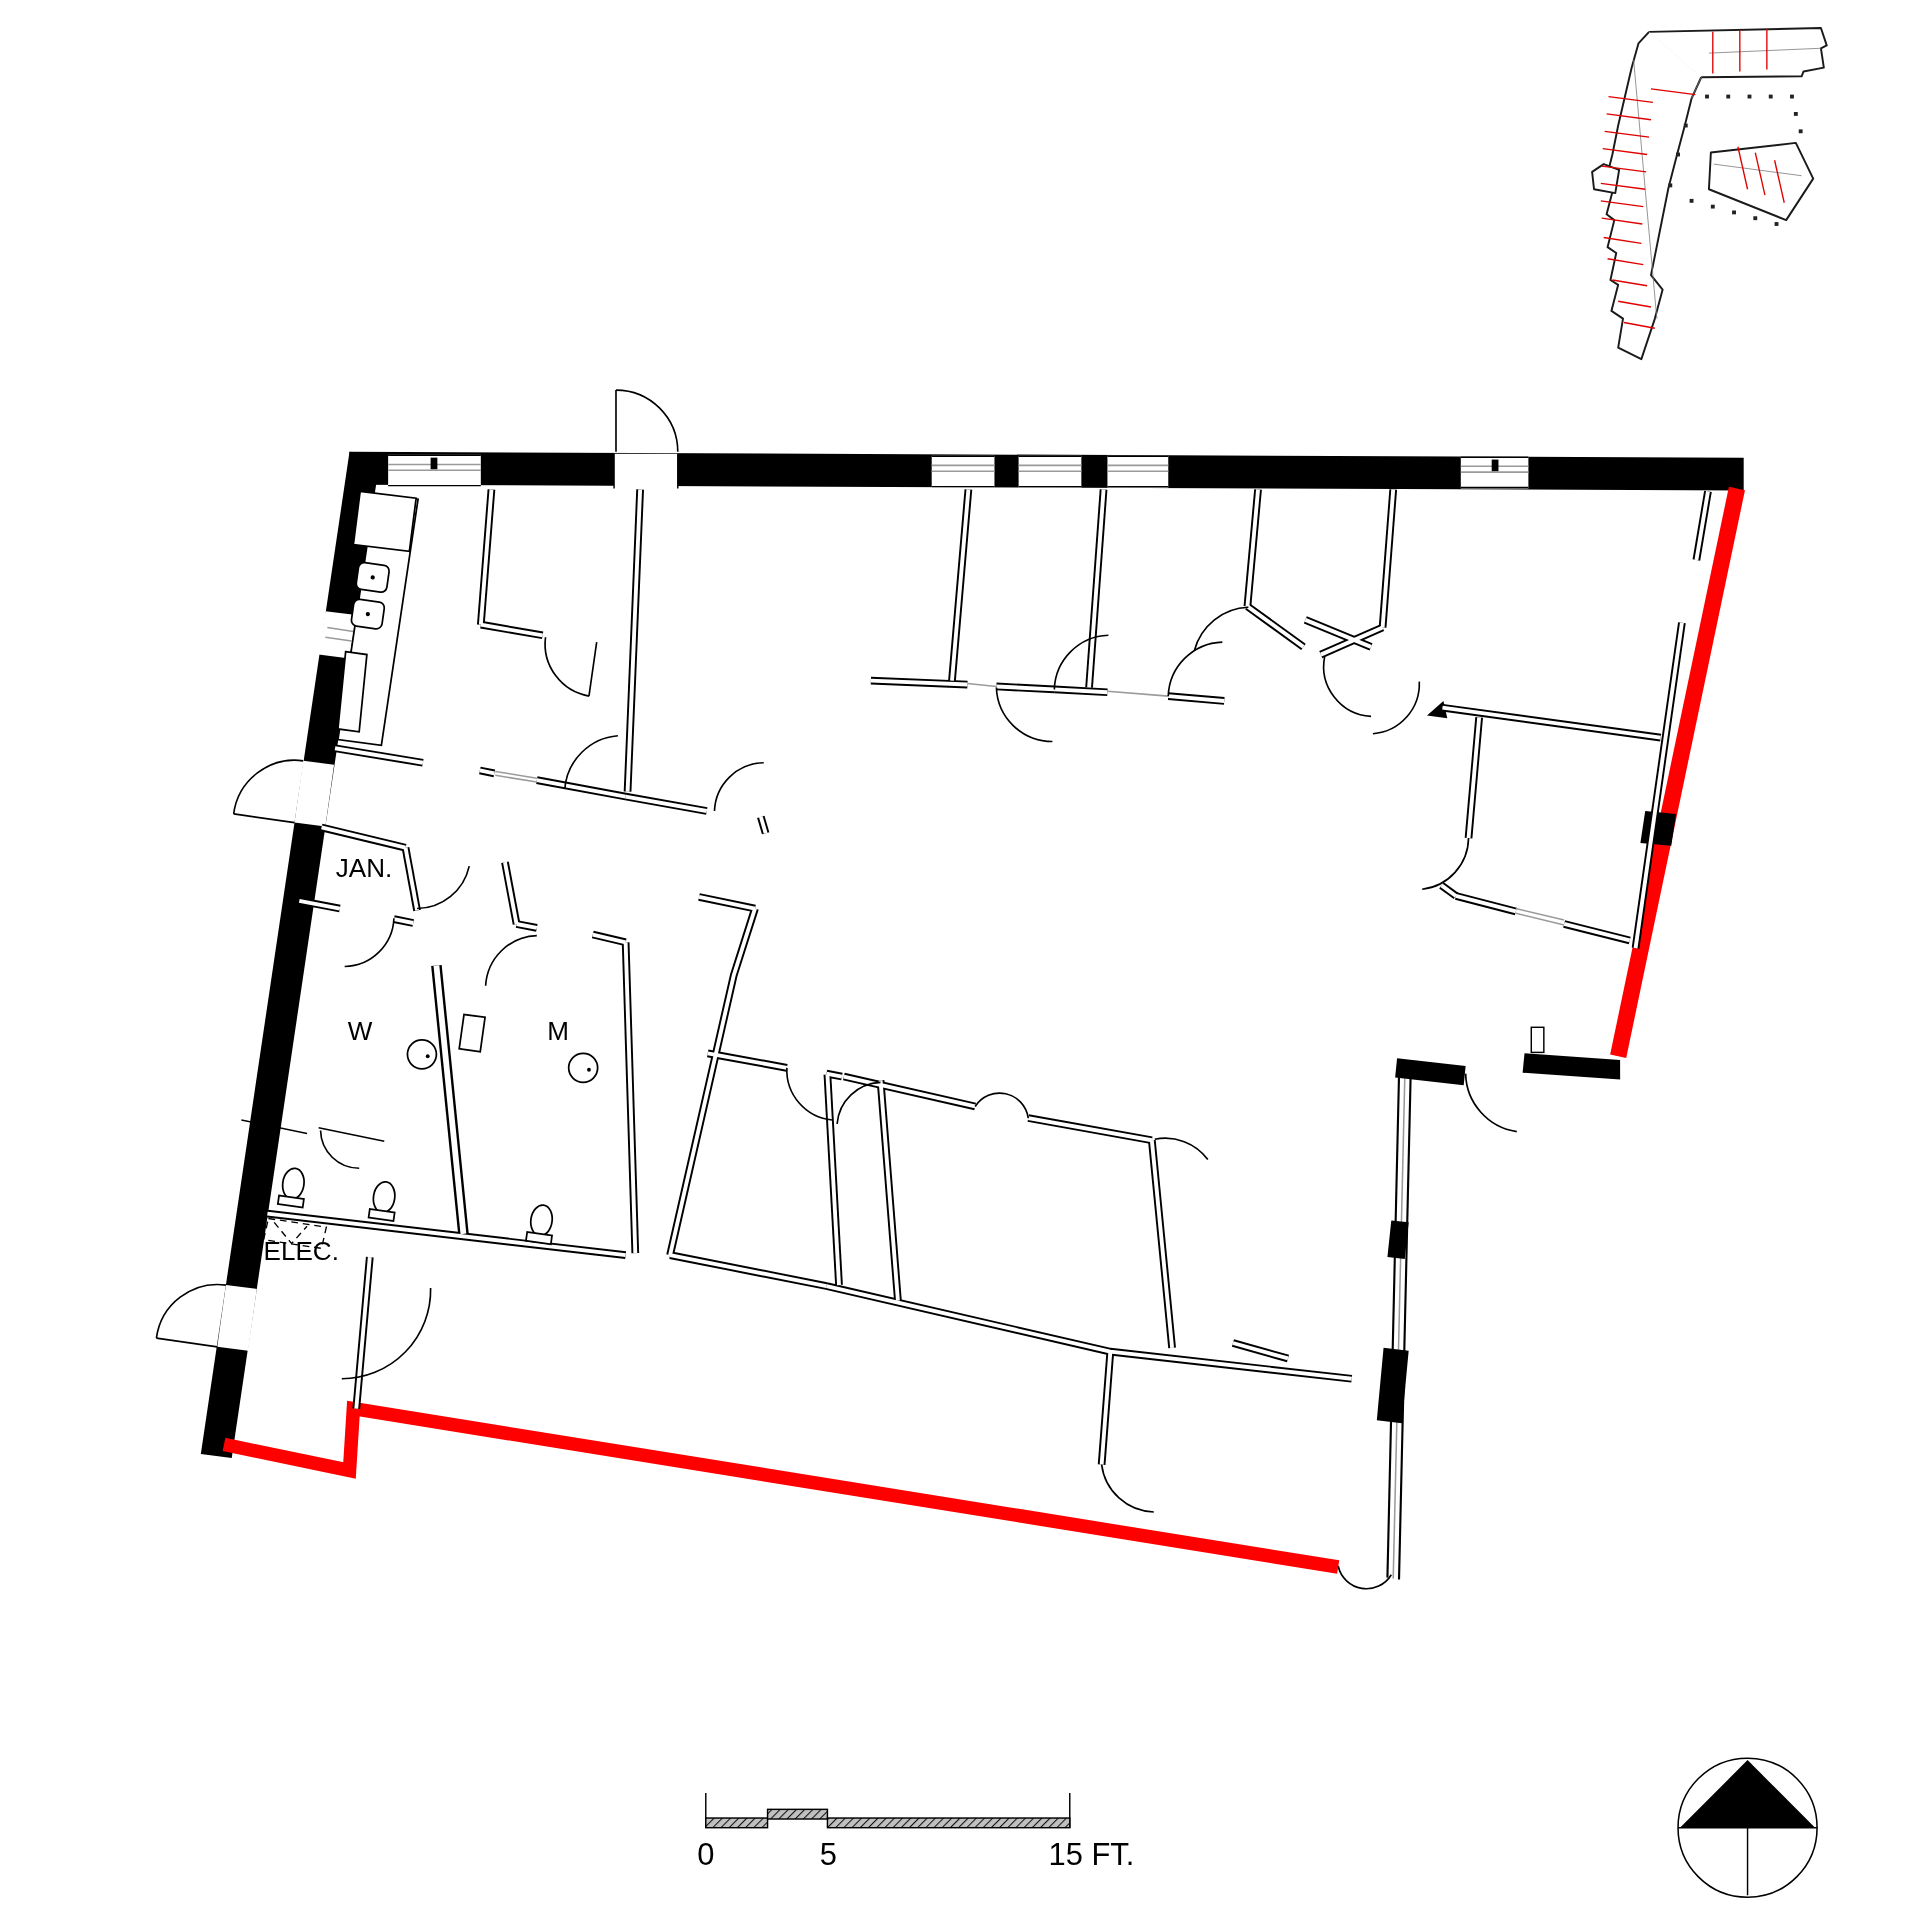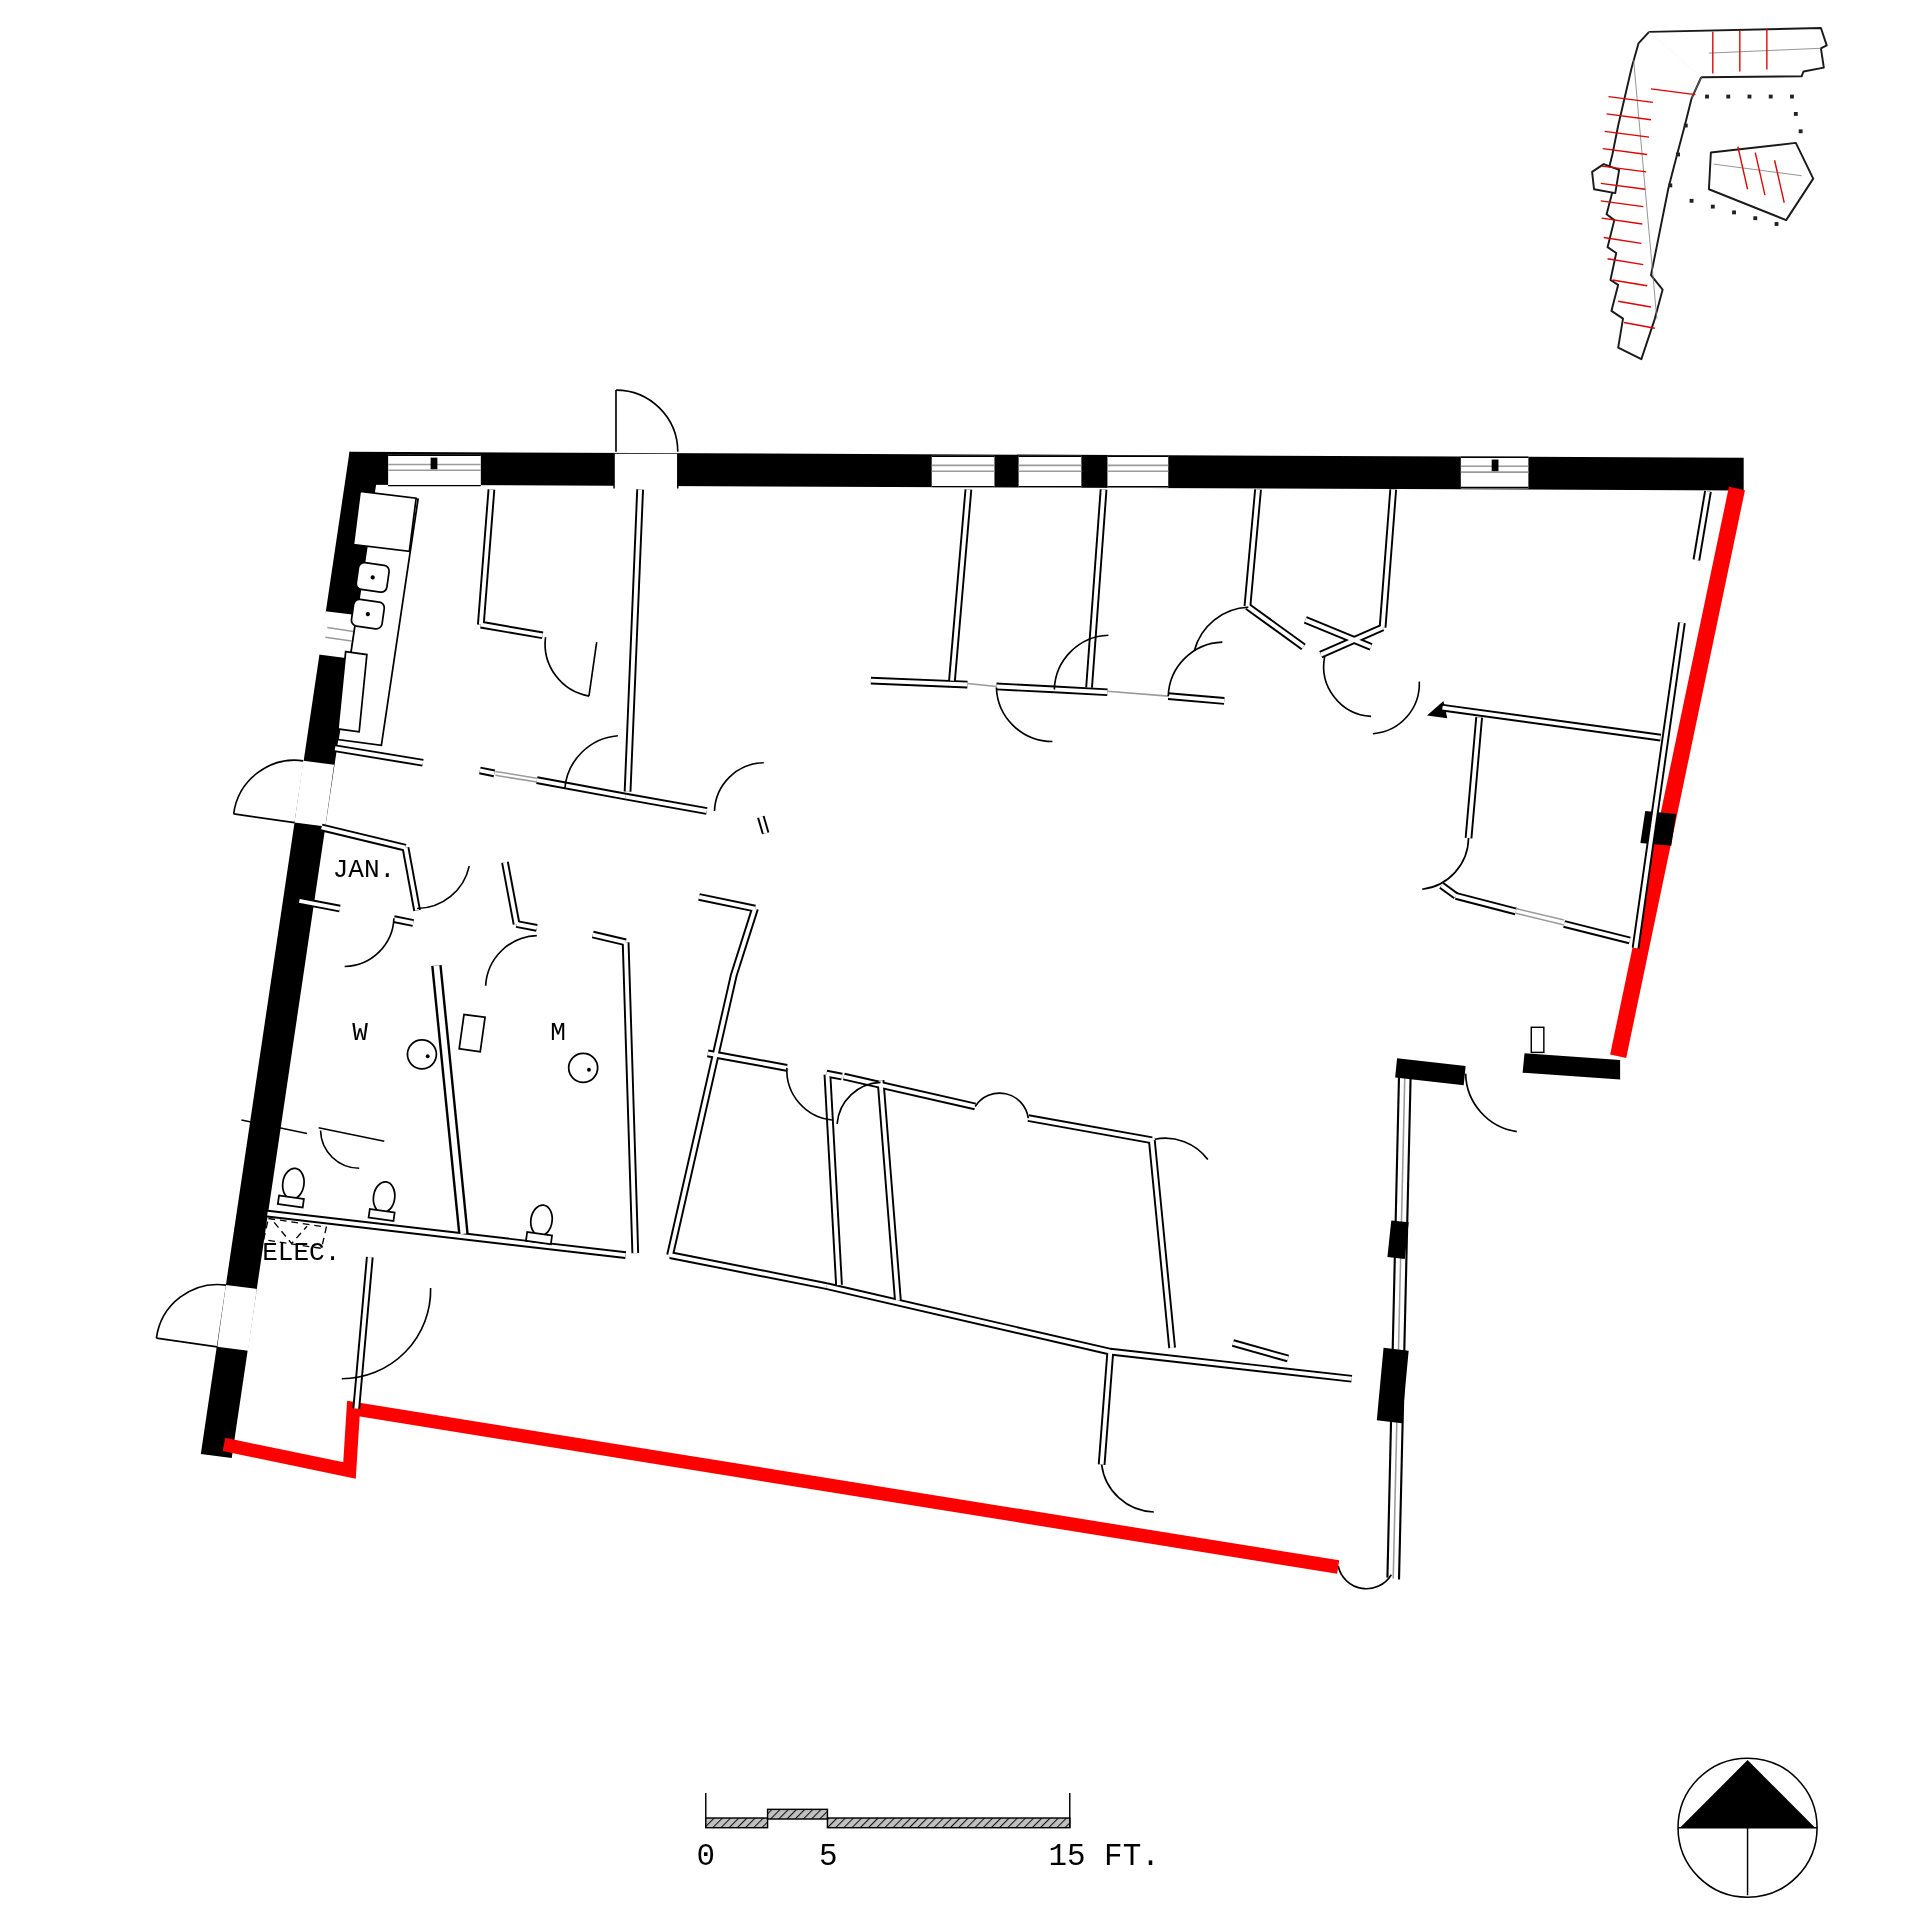--- a/index.html
+++ b/index.html
@@ -1,17 +1,17 @@
 <!DOCTYPE html>
 <html><head>
 <meta charset="utf-8">
 <style>
   html,body{margin:0;padding:0;background:#fff;}
   #canvas{position:relative;width:1931px;height:1931px;background:#fff;overflow:hidden;
-          font-family:Liberation Mono, monospace;}
+          font-family:Liberation Sans, sans-serif;}
   svg{display:block;}
   .dw{stroke:#000;stroke-width:8;fill:none;stroke-linecap:butt;stroke-linejoin:miter;}
   .dwthick{stroke:#000;stroke-width:11;fill:none;stroke-linecap:butt;}
   .t2{stroke:#000;stroke-width:2.2;fill:none;}
   .t15{stroke:#000;stroke-width:1.5;fill:none;}
   .arc{stroke:#000;stroke-width:1.7;fill:none;}
   .gz{stroke:#9a9a9a;stroke-width:1.6;fill:none;}
   .blk{fill:#000;stroke:none;}
   .wht{fill:#fff;stroke:none;}
   .fixture{fill:#fff;stroke:#000;stroke-width:1.8;}

